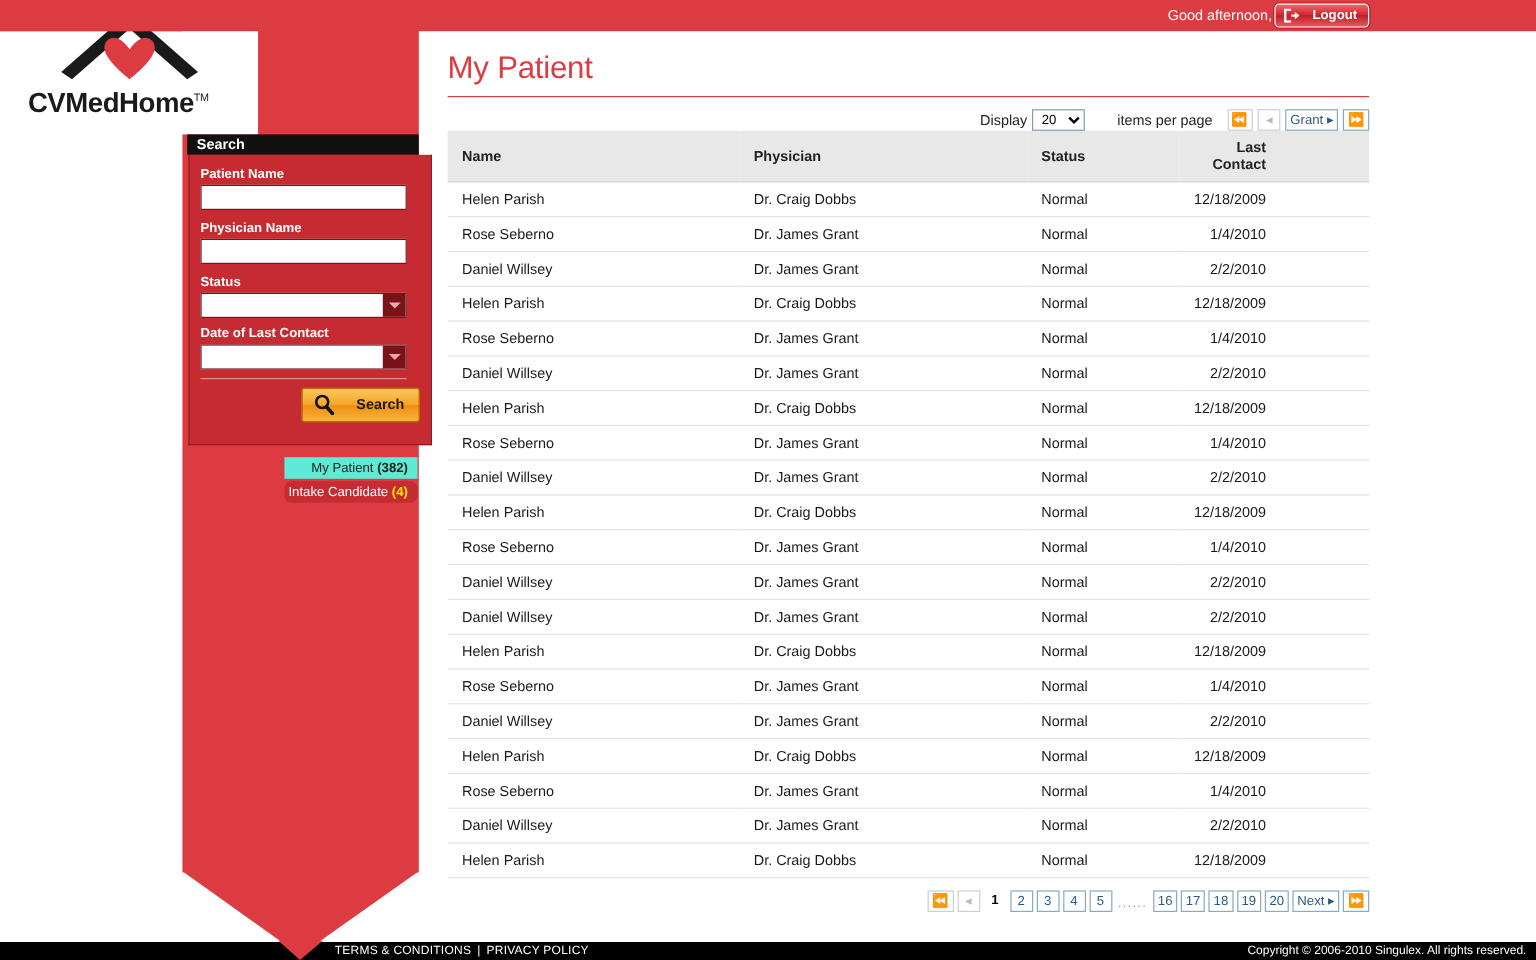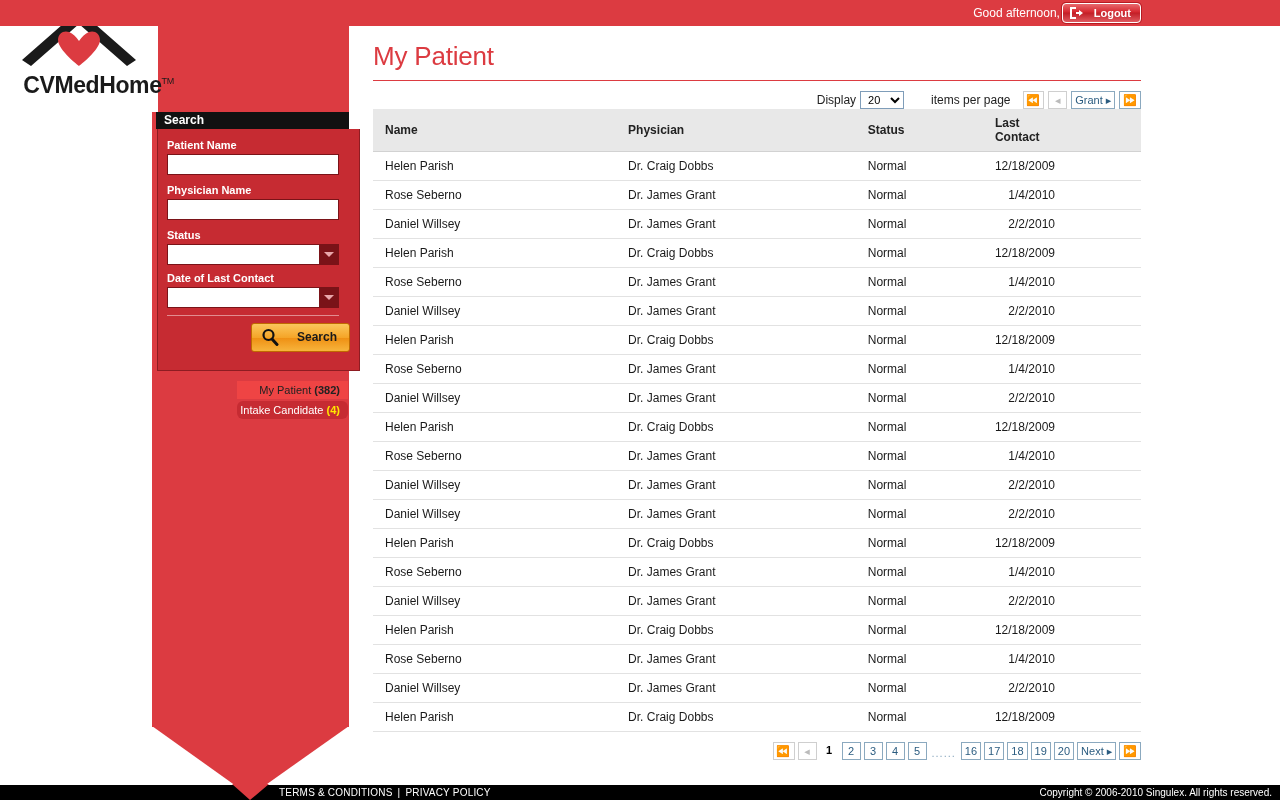--- a/index.html
+++ b/index.html
@@ -93,21 +93,21 @@
     position: absolute;
     left: 0; top: 726px;
     width: 0; height: 0;
     border-left: 98px solid transparent;
     border-right: 99px solid transparent;
     border-top: 70px solid #dc3b41;
   }
   .logo-area {
     position: absolute;
     left: 0; top: 0;
-    width: 158px; height: 112px;
+    width: 215px; height: 112px;
     background: #ffffff;
     z-index: 4;
   }
   .logo-roof {
     position: absolute;
     left: 50%; top: 8px;
     transform: translateX(-50%);
   }
   .logo-text {
     position: absolute;
@@ -233,21 +233,21 @@
   .side-tab {
     height: 18px;
     line-height: 18px;
     text-align: right;
     padding-right: 8px;
     font-size: 11px;
     cursor: pointer;
     margin-bottom: 2px;
   }
   .side-tab.active {
-    background: #ef4444;
+    background: #5eead4;
     color: #222222;
     margin-left: 80px;
   }
   .side-tab.inactive {
     background: #c62b32;
     color: #ffffff;
     margin-left: 80px;
     border-radius: 6px;
   }
   .side-tab .cnt { font-weight: bold; }
@@ -331,21 +331,21 @@
   }
   .ptable thead th {
     background: #e8e8e8;
     color: #222222;
     font-size: 12px;
     font-weight: bold;
     text-align: left;
     padding: 7px 0 7px 12px;
     border-bottom: 1px solid #d2d2d2;
   }
-  .ptable thead th.c-last { padding-right: 86px; }
+  .ptable thead th.c-last { text-align: right; padding-right: 86px; }
   .ptable tbody td {
     padding: 7px 0 7px 12px;
     border-bottom: 1px solid #e2e2e2;
     color: #1a1a1a;
     font-size: 12px;
     background: #ffffff;
   }
   .ptable tbody td.c-last { text-align: right; padding-right: 86px; }
   .col-name { width: 250px; }
   .col-phys { width: 246px; }

